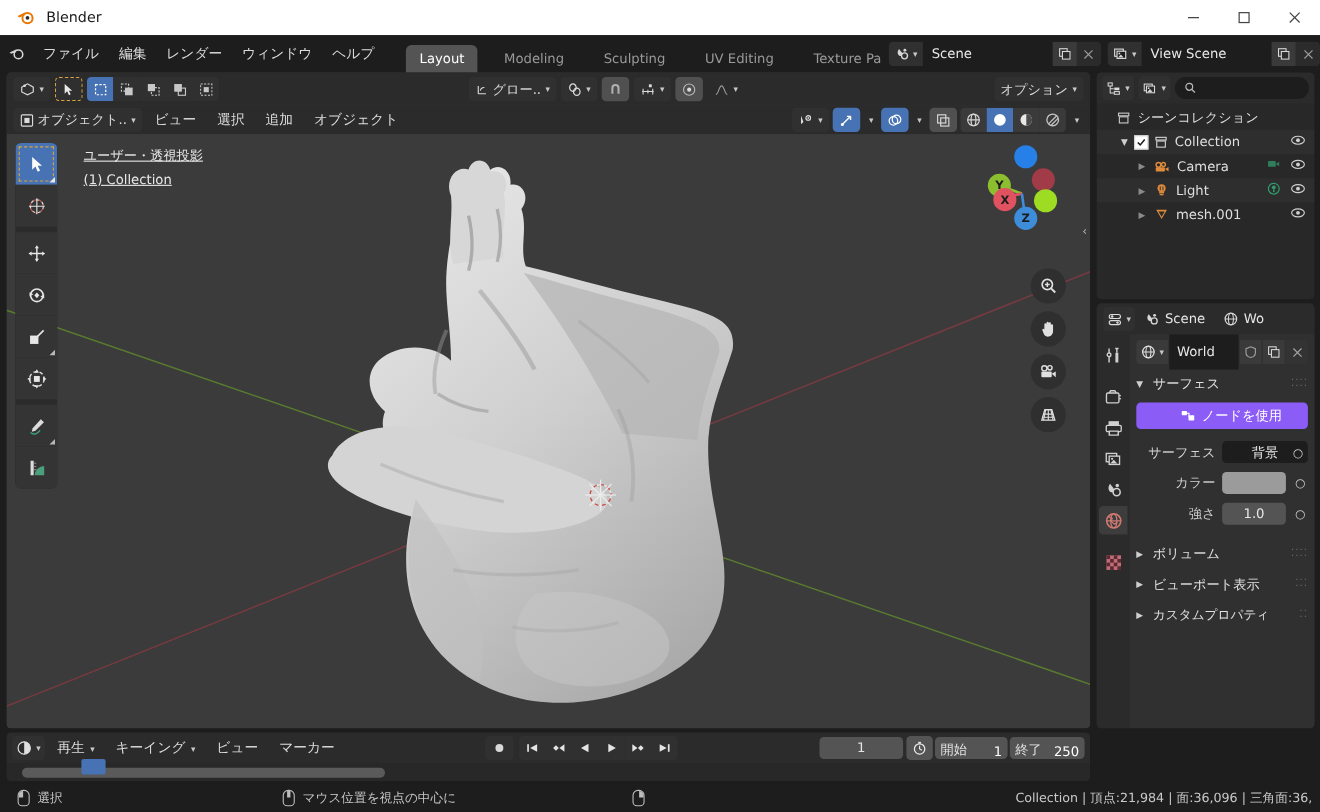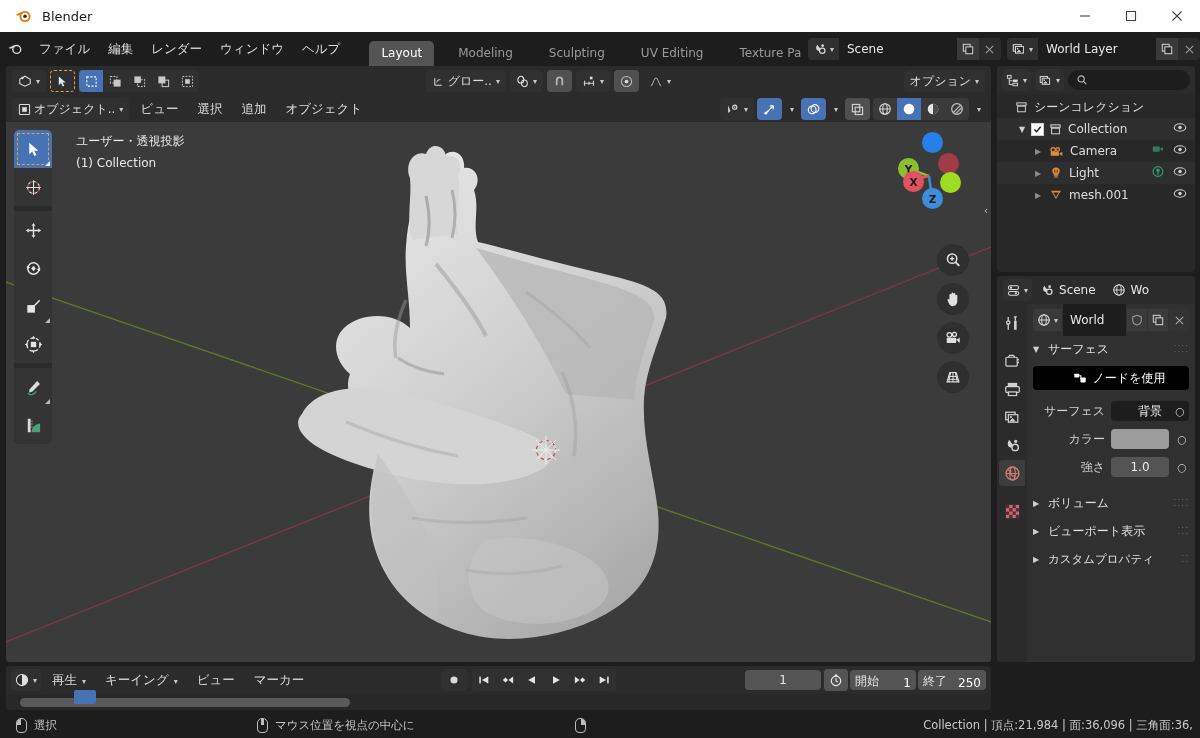--- a/index.html
+++ b/index.html
@@ -90,21 +90,21 @@
     background: #303030;
   }
   .btngroup > .seg.on { background: #4772b3; }
   .btngroup > .seg.dim { background: #3a3a3a; }
   .chev { font-size: 8px; color: #c8c8c8; margin-left: 1px; }
   .menu-text { padding: 3px 8px; border-radius: 3px; font-size: 12.5px; color: #dcdcdc; }
 
   
   .vp-overlay-text {
     position: absolute; left: 76px; top: 78px; font-size: 12px; color: #e8e8e8;
-    line-height: 22px; pointer-events: none;
+    line-height: 22px; pointer-events: none; text-decoration: underline;
   }
   
   .tool-col {
     position: absolute; left: 8px; top: 74px; width: 38px;
     display: flex; flex-direction: column; gap: 0px;
     background: #2b2b2b; border-radius: 5px; overflow: hidden;
   }
   .tool-btn { width: 38px; height: 38px; display: flex; align-items: center; justify-content: center; background: #343434; position: relative; }
   .tool-btn.sel { background: #4772b3; }
   .tool-gap { height: 5px; background: transparent; }
@@ -147,21 +147,21 @@
   .pr-tabgap { height: 8px; }
   .pr-main { flex: 1; background: #303030; padding: 5px 6px 0; }
   .id-row { display: flex; align-items: center; height: 22px; gap: 1px; margin-bottom: 7px; }
   .id-chip { display: flex; align-items: center; gap: 2px; padding: 0 4px; height: 22px; background: #3a3a3a; border-radius: 4px 0 0 4px; }
   .id-name { flex: 1; height: 32px; background: #1d1d1d; display: flex; align-items: center; padding: 0 7px; font-size: 12px; color: #e8e8e8; }
   .id-sq { width: 20px; height: 22px; display: flex; align-items: center; justify-content: center; background: #3a3a3a; }
   .id-sq.last { border-radius: 0 4px 4px 0; background: #333; color: #a5a5a5; }
   .panel-head { display: flex; align-items: center; height: 22px; font-size: 12px; color: #e0e0e0; gap: 5px; }
   .tri { font-size: 8px; color: #cfcfcf; width: 10px; }
   .grip { margin-left: auto; color: #6a6a6a; font-size: 9px; letter-spacing: 1px; }
-  .big-btn { height: 24px; background: #000000; border-radius: 4px; display: flex; align-items: center; justify-content: center; gap: 6px; font-size: 12px; color: #fff; margin: 6px 0 10px; padding-left: 16px; }
+  .big-btn { height: 24px; background: #8b5cf6; border-radius: 4px; display: flex; align-items: center; justify-content: center; gap: 6px; font-size: 12px; color: #fff; margin: 6px 0 10px; padding-left: 16px; }
   .field-row { display: flex; align-items: center; height: 22px; margin-bottom: 6px; gap: 6px; }
   .field-label { width: 72px; text-align: right; font-size: 12px; color: #d2d2d2; }
   .field-ctl { flex: 1; height: 20px; background: #545454; border-radius: 4px; display: flex; align-items: center; justify-content: center; font-size: 12px; color: #e8e8e8; position: relative; }
   .field-ctl.dark { background: #1d1d1d; }
   .field-ctl.swatch { background: #9b9b9b; }
   .dot { width: 14px; height: 20px; display: flex; align-items: center; justify-content: center; color: #cfcfcf; font-size: 11px; }
 
   
   .timeline {
     position: absolute; left: 6px; top: 666px; width: 985px; height: 44px;
@@ -273,21 +273,21 @@
       <div class="idblock">
         <div class="idb-icon">
           <svg width="14" height="14" viewBox="0 0 16 16">
             <rect x="1.5" y="3" width="9" height="7.5" fill="none" stroke="#d6d6d6" stroke-width="1.2"></rect>
             <rect x="4" y="5.2" width="9" height="7.5" fill="#1d1d1d" stroke="#d6d6d6" stroke-width="1.2"></rect>
             <circle cx="6.4" cy="7.6" r="1" fill="#d6d6d6"></circle>
             <path d="M5 11.8 L8 8.6 L10.8 11.8 Z" fill="#d6d6d6"></path>
           </svg>
           <span class="chev">▾</span>
         </div>
-        <div class="idb-name">World Layer</div>
+        <div class="idb-name">View Scene</div>
         <div class="idb-btn">
           <svg width="12" height="12" viewBox="0 0 14 14">
               <rect x="1.5" y="1.5" width="8" height="8" fill="none" stroke="#dcdcdc" stroke-width="1.1"></rect>
               <rect x="4.5" y="4.5" width="8" height="8" fill="#2b2b2b" stroke="#dcdcdc" stroke-width="1.1"></rect>
             </svg>
         </div>
         <div class="idb-btn x">
           <svg width="11" height="11" viewBox="0 0 12 12">
               <line x1="2" y1="2" x2="10" y2="10" stroke="#9a9a9a" stroke-width="1.2"></line>
               <line x1="10" y1="2" x2="2" y2="10" stroke="#9a9a9a" stroke-width="1.2"></line>

